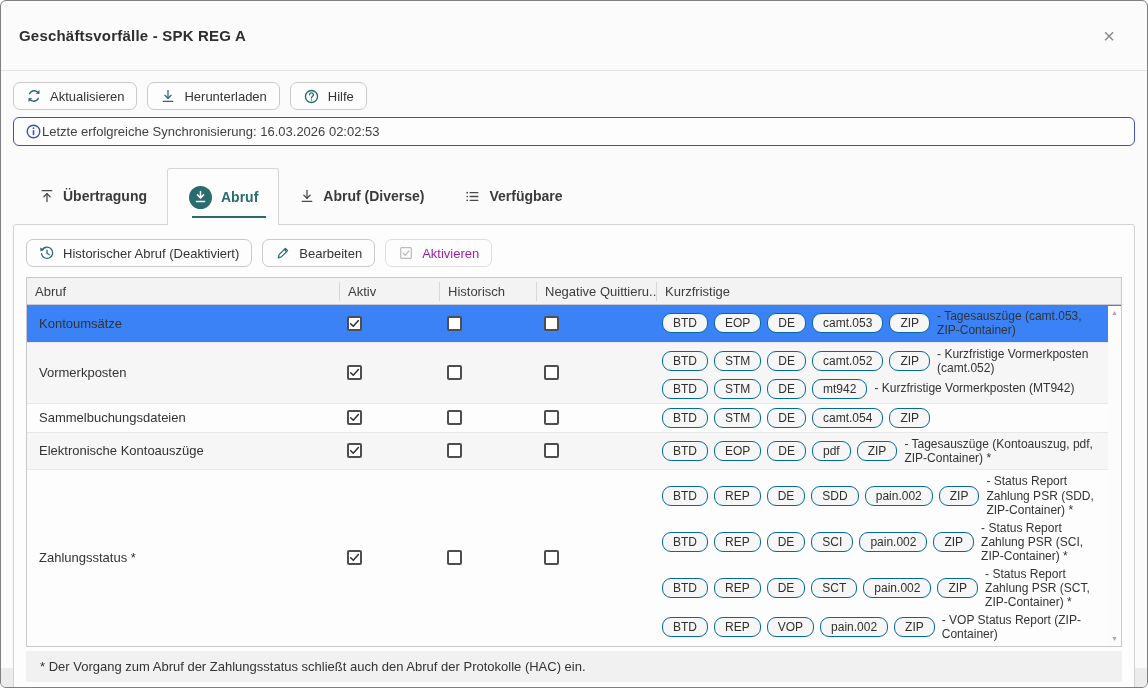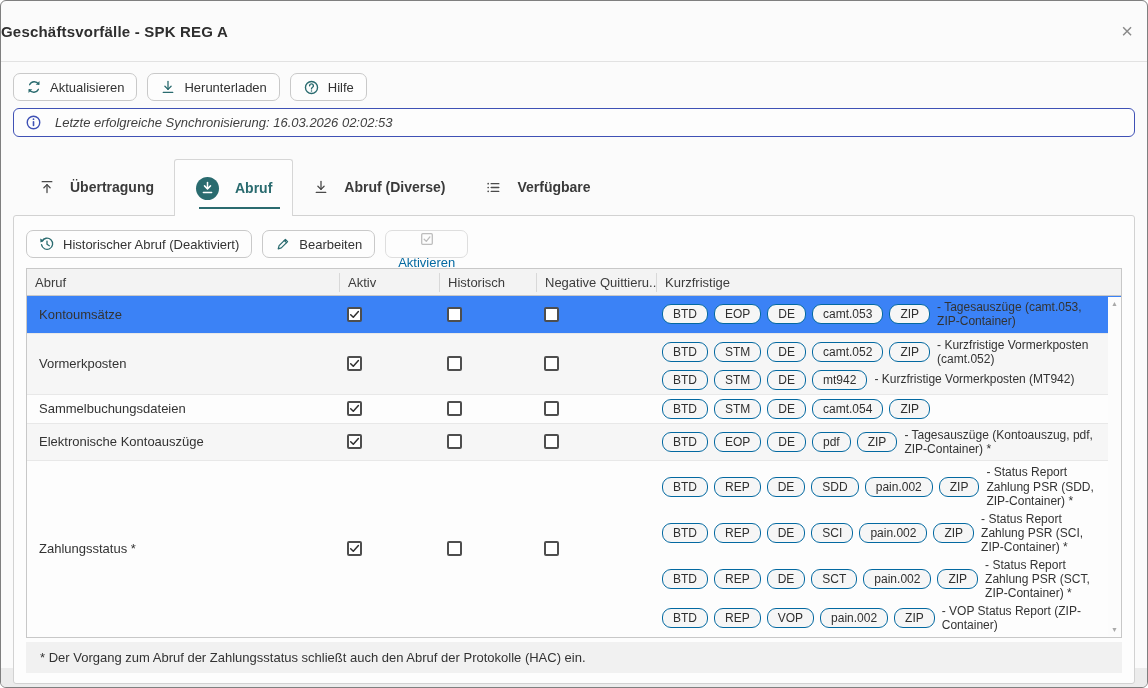--- a/index.html
+++ b/index.html
@@ -7,47 +7,47 @@
   body {
     font-family: "Liberation Sans", sans-serif;
     background:#ffffff; color:#333; position:relative; overflow:hidden;
   }
   .dialog {
     position:absolute; inset:0; background:#fbfbfb;
     border:1px solid #7f7f7f; border-radius:6px; overflow:hidden;
   }
   
   .titlebar {
-    height:61px; display:flex; align-items:center;
-    padding:0 0; border-bottom:1px solid #e2e2e2;
+    height:70px; display:flex; align-items:center;
+    padding:0 18px; border-bottom:1px solid #e2e2e2;
   }
   .title { flex:1; font-size:15px; font-weight:bold; color:#2e2e2e; letter-spacing:.2px; }
   .close { color:#8a8a8a; font-size:20px; line-height:1; padding:0 14px 0 6px; cursor:pointer; }
   .content { padding:0 12px; }
   
   .toolbar { margin-top:11px; display:flex; gap:10px; }
   .btn {
     display:inline-flex; align-items:center; gap:8px; height:28px; padding:0 12px;
     background:#fdfdfd; border:1px solid #c9c9c9; border-radius:7px;
     font-family:inherit; font-size:13px; color:#333; white-space:nowrap; cursor:pointer;
   }
   .btn .icon { display:flex; color:#2a6b6f; }
-  .btn.disabled { color:#0369a1; border-color:#dedede; cursor:default;flex-direction:column; }
+  .btn.disabled { color:#a21caf; border-color:#dedede; cursor:default; }
   .btn.disabled .icon { color:#bdbdbd; }
   
   .infobar {
-    margin-top:7px; height:29px; display:flex; align-items:center; gap:13px;
+    margin-top:7px; height:29px; display:flex; align-items:center; 
     border:1px solid #3f51b5; border-radius:6px; background:#fdfdfd;
-    padding:0 11px; font-size:13px; color:#3f3f3f;font-style:italic;
+    padding:0 11px; font-size:13px; color:#3f3f3f;
   }
   .infobar .icon { display:flex; color:#3f51b5; }
   
   .tabstrip { display:flex; margin-top:22px; padding-left:6px; height:56px; position:relative; z-index:2; }
   .tab {
-    display:flex; align-items:center; gap:15px; padding:0 20px;
+    display:flex; align-items:center; gap:8px; padding:0 20px;
     font-size:14px; font-weight:bold; color:#3a3a3a; cursor:pointer; position:relative;
   }
   .tab .icon { display:flex; color:#4a4a4a; }
   .tab.active {
     background:#fdfdfd; border:1px solid #d6d6d6; border-bottom:none;
     border-radius:3px 3px 0 0; margin-bottom:-1px; color:#2a6b6f;
   }
   .tab.active::after {
     content:""; position:absolute; left:24px; right:12px; bottom:7px;
     height:2px; background:#2a6b6f;

